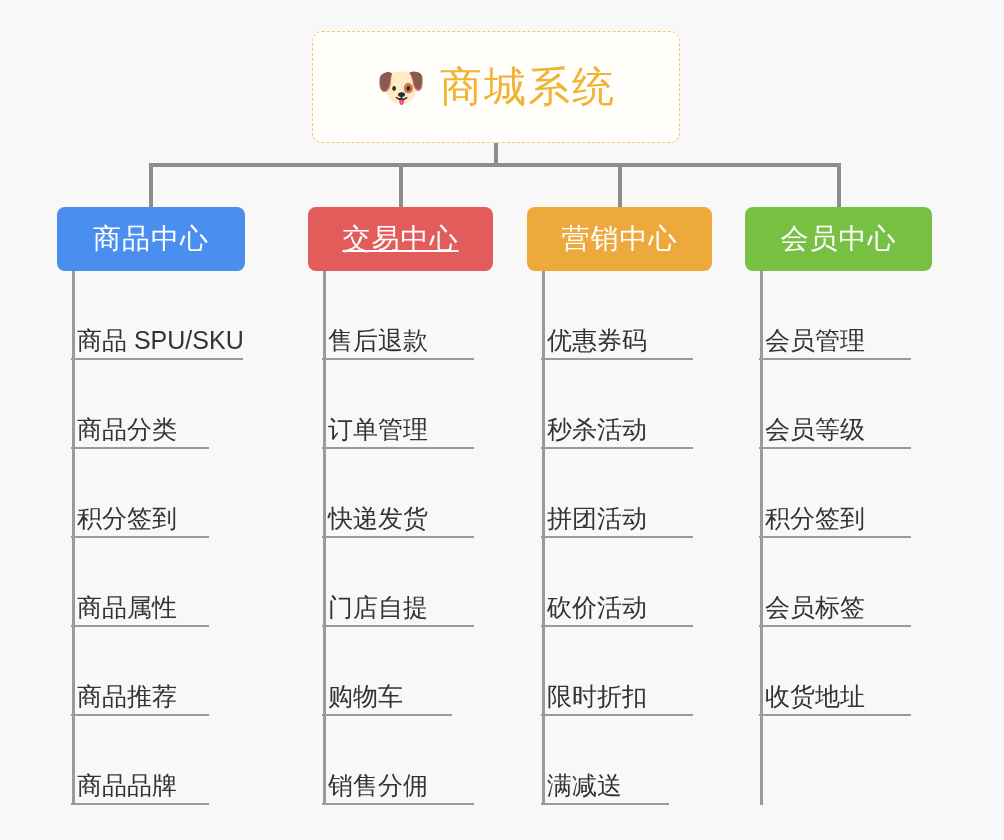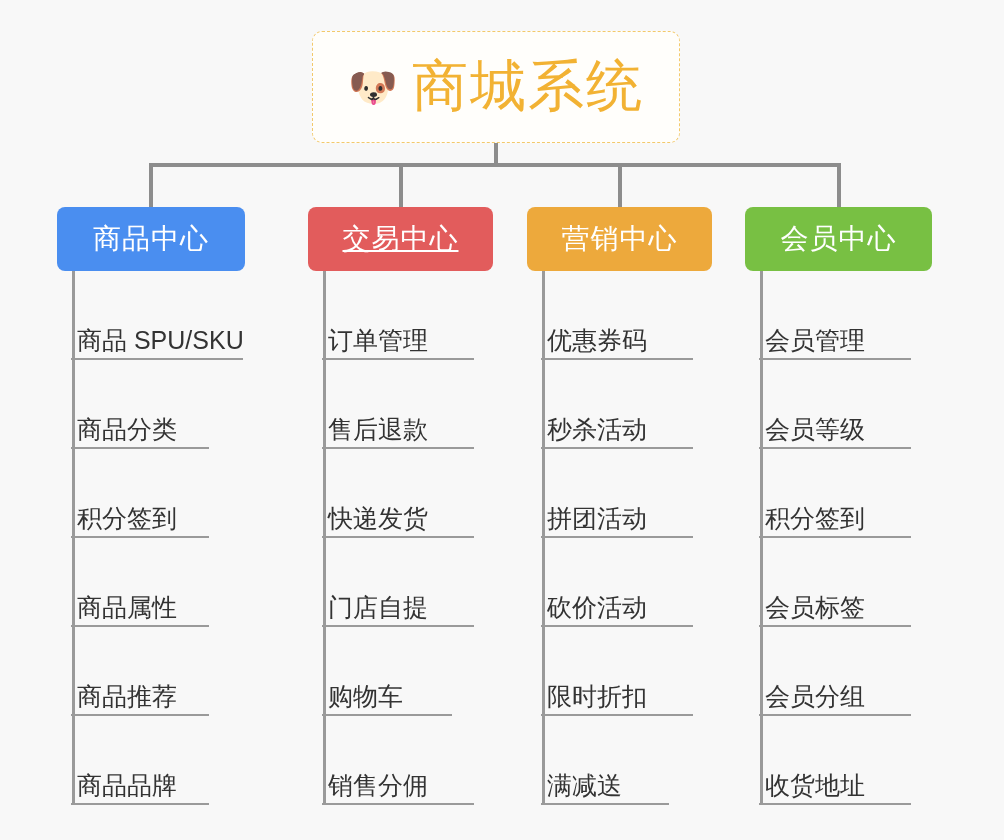--- a/index.html
+++ b/index.html
@@ -35,21 +35,21 @@
     align-items: center;
     justify-content: center;
     gap: 14px;
   }
   .root-emoji {
     font-size: 40px;
     line-height: 1;
     font-family: "DejaVu Sans", sans-serif;
   }
   .root-title {
-    font-size: 56px;
+    font-size: 42px;
     color: #f2b233;
     letter-spacing: 2px;
     font-weight: 400;
     white-space: nowrap;
   }
 
   
   .conn-stem {
     position: absolute;
     background: #8d8d8d;
@@ -172,25 +172,25 @@
         </div>
       </div>
       <div class="column" style="left: 308px; width: 185px;">
         <div class="cat-header" style="background: rgb(226, 92, 92); text-decoration: underline;">
           <span>交易中心</span>
         </div>
         <div class="spine" style="left: 15px; height: 534px;"></div>
         <div class="leaf-list">
           <div class="leaf-item">
             <div class="leaf-rule" style="width: 152px;"></div>
+            <span class="leaf-label">售后退款</span>
+          </div>
+          <div class="leaf-item">
+            <div class="leaf-rule" style="width: 152px;"></div>
             <span class="leaf-label">订单管理</span>
-          </div>
-          <div class="leaf-item">
-            <div class="leaf-rule" style="width: 152px;"></div>
-            <span class="leaf-label">售后退款</span>
           </div>
           <div class="leaf-item">
             <div class="leaf-rule" style="width: 152px;"></div>
             <span class="leaf-label">快递发货</span>
           </div>
           <div class="leaf-item">
             <div class="leaf-rule" style="width: 152px;"></div>
             <span class="leaf-label">门店自提</span>
           </div>
           <div class="leaf-item">
@@ -252,23 +252,19 @@
           <div class="leaf-item">
             <div class="leaf-rule" style="width: 152px;"></div>
             <span class="leaf-label">积分签到</span>
           </div>
           <div class="leaf-item">
             <div class="leaf-rule" style="width: 152px;"></div>
             <span class="leaf-label">会员标签</span>
           </div>
           <div class="leaf-item">
             <div class="leaf-rule" style="width: 152px;"></div>
-            <span class="leaf-label">会员分组</span>
-          </div>
-          <div class="leaf-item">
-            <div class="leaf-rule" style="width: 152px;"></div>
             <span class="leaf-label">收货地址</span>
           </div>
         </div>
       </div>
     </div>
 
 </div>
 
 </body></html>

